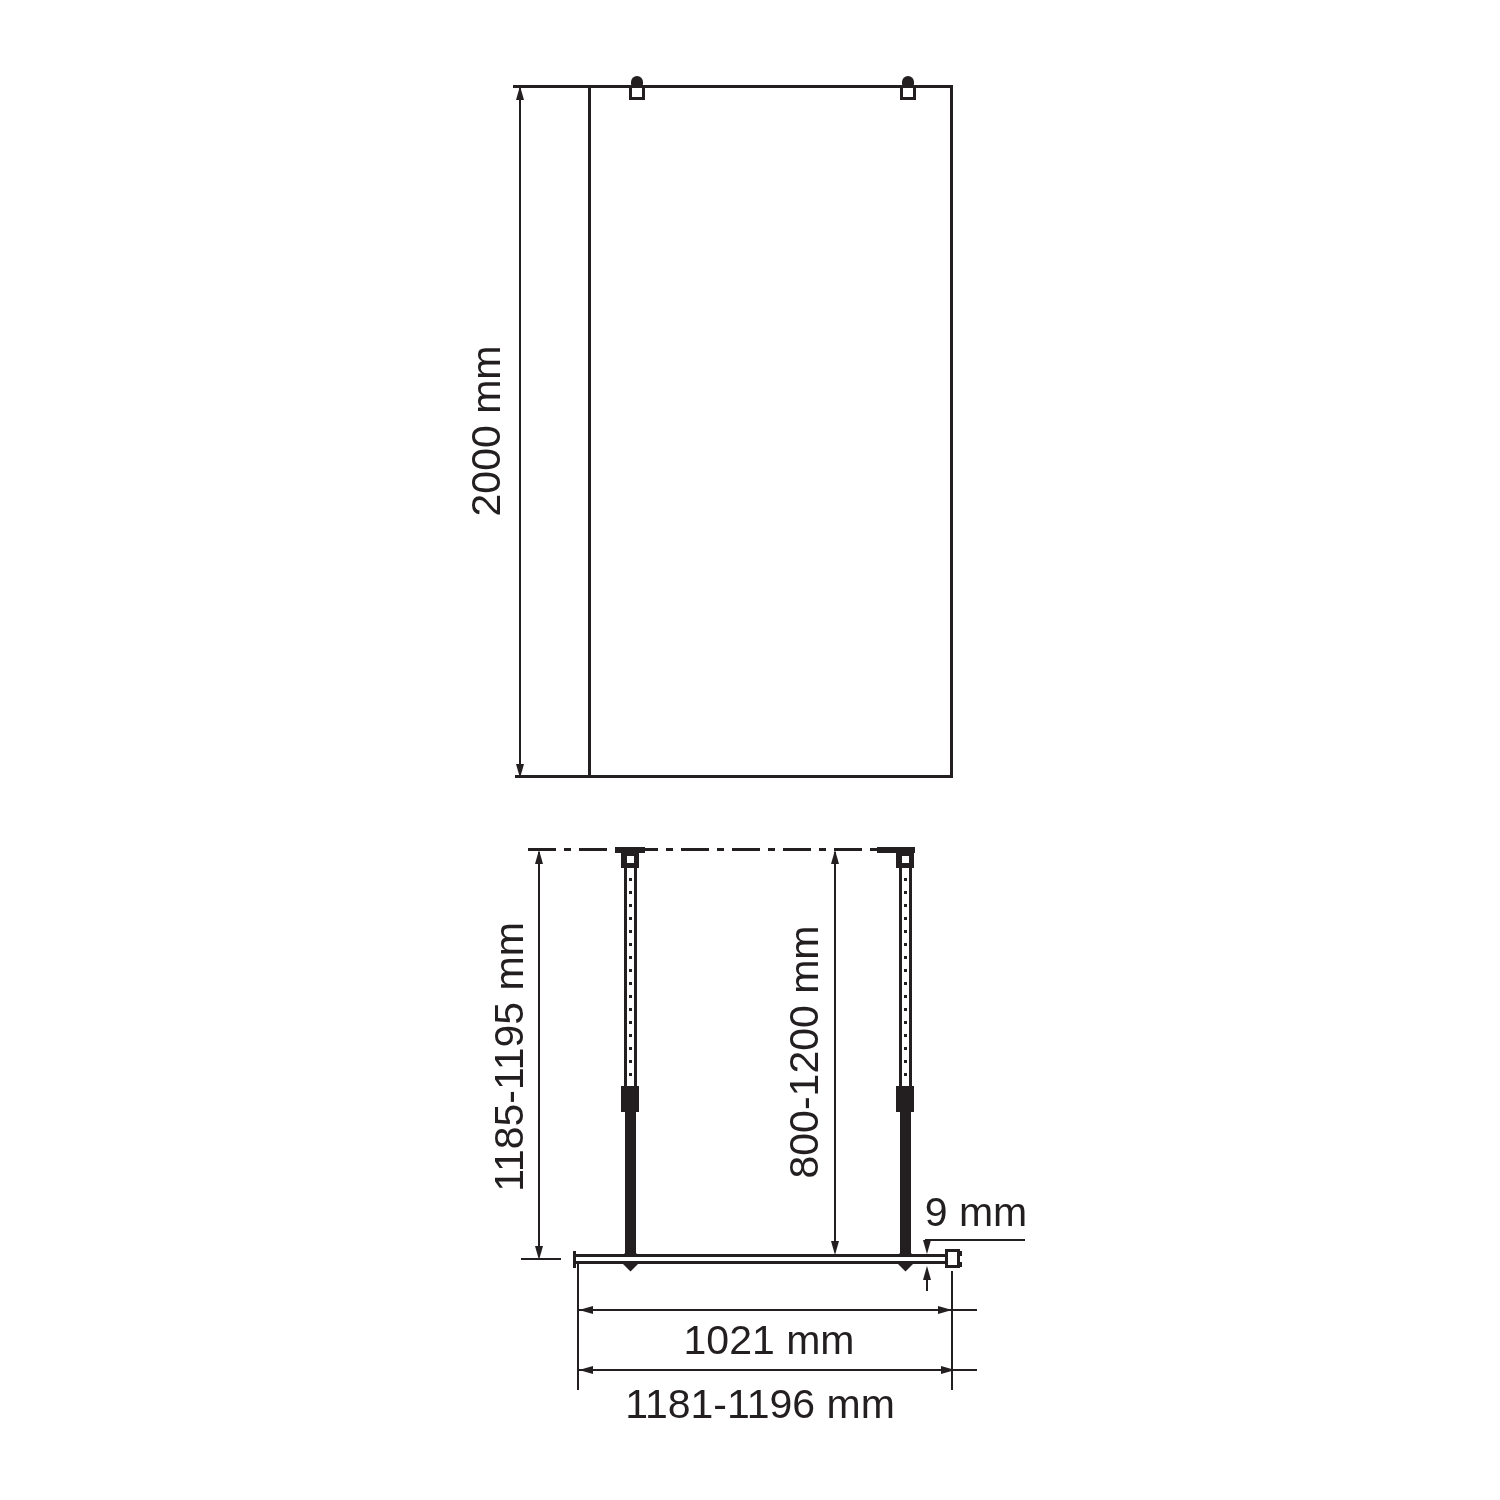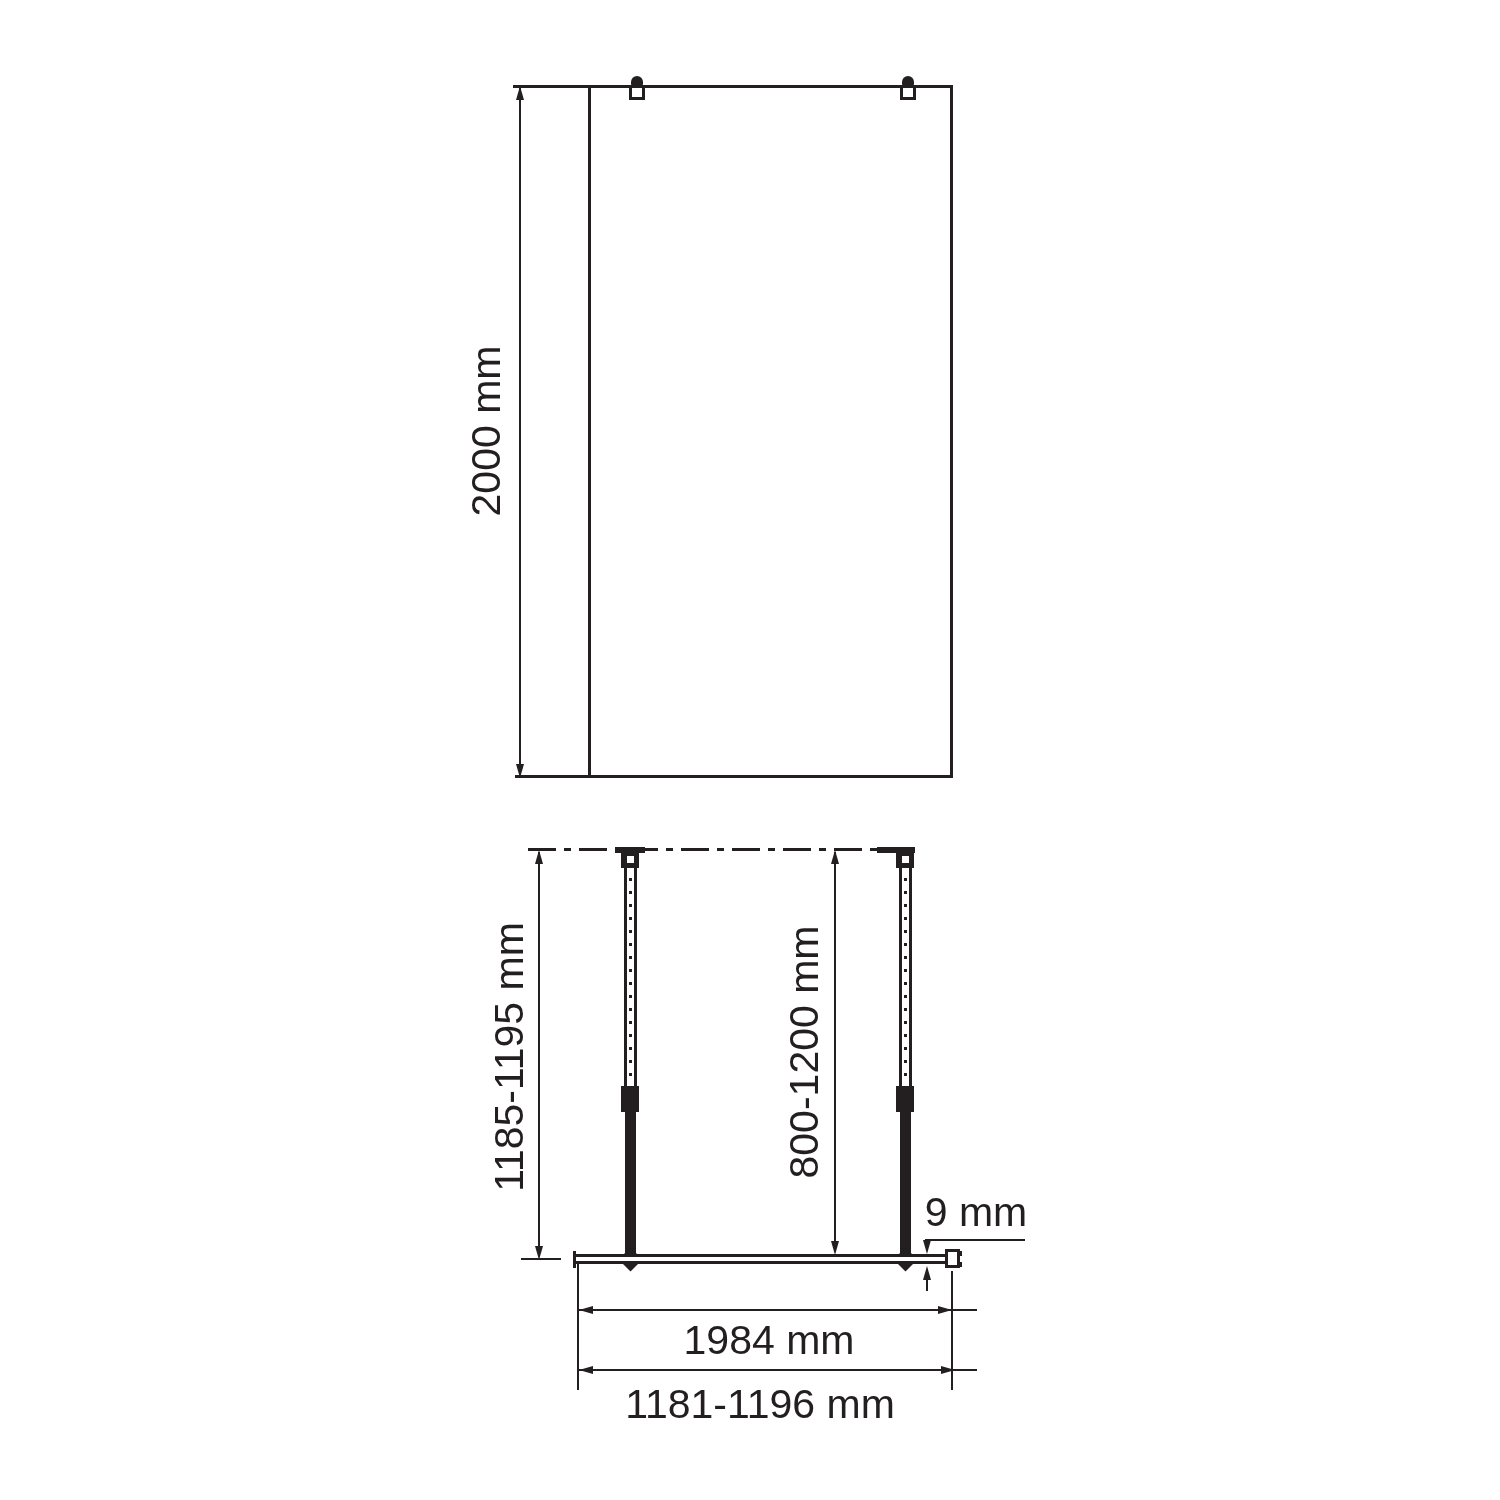--- a/index.html
+++ b/index.html
@@ -98,21 +98,21 @@
     <div class="arr up" style="left:923px;top:1266px;"></div>
     <div class="ln" style="left:926px;top:1280px;width:2px;height:11px;"></div>
     <div class="label" style="left:976px;top:1212px;">9 mm</div>
 
     <div class="ln" style="left:577px;top:1263px;width:2px;height:127px;"></div>
     <div class="ln" style="left:951px;top:1271px;width:2px;height:119px;"></div>
 
     <div class="ln" style="left:579px;top:1309px;width:398px;height:2px;"></div>
     <div class="arr left" style="left:579px;top:1306px;"></div>
     <div class="arr right" style="left:938px;top:1306px;"></div>
-    <div class="label" style="left:769px;top:1340px;">1984 mm</div>
+    <div class="label" style="left:769px;top:1340px;">1021 mm</div>
 
     <div class="ln" style="left:579px;top:1369px;width:398px;height:2px;"></div>
     <div class="arr left" style="left:579px;top:1366px;"></div>
     <div class="arr right" style="left:941px;top:1366px;"></div>
     <div class="label" style="left:760px;top:1404px;">1181-1196 mm</div>
   </div>
 
 </div>
 
 </body></html>

